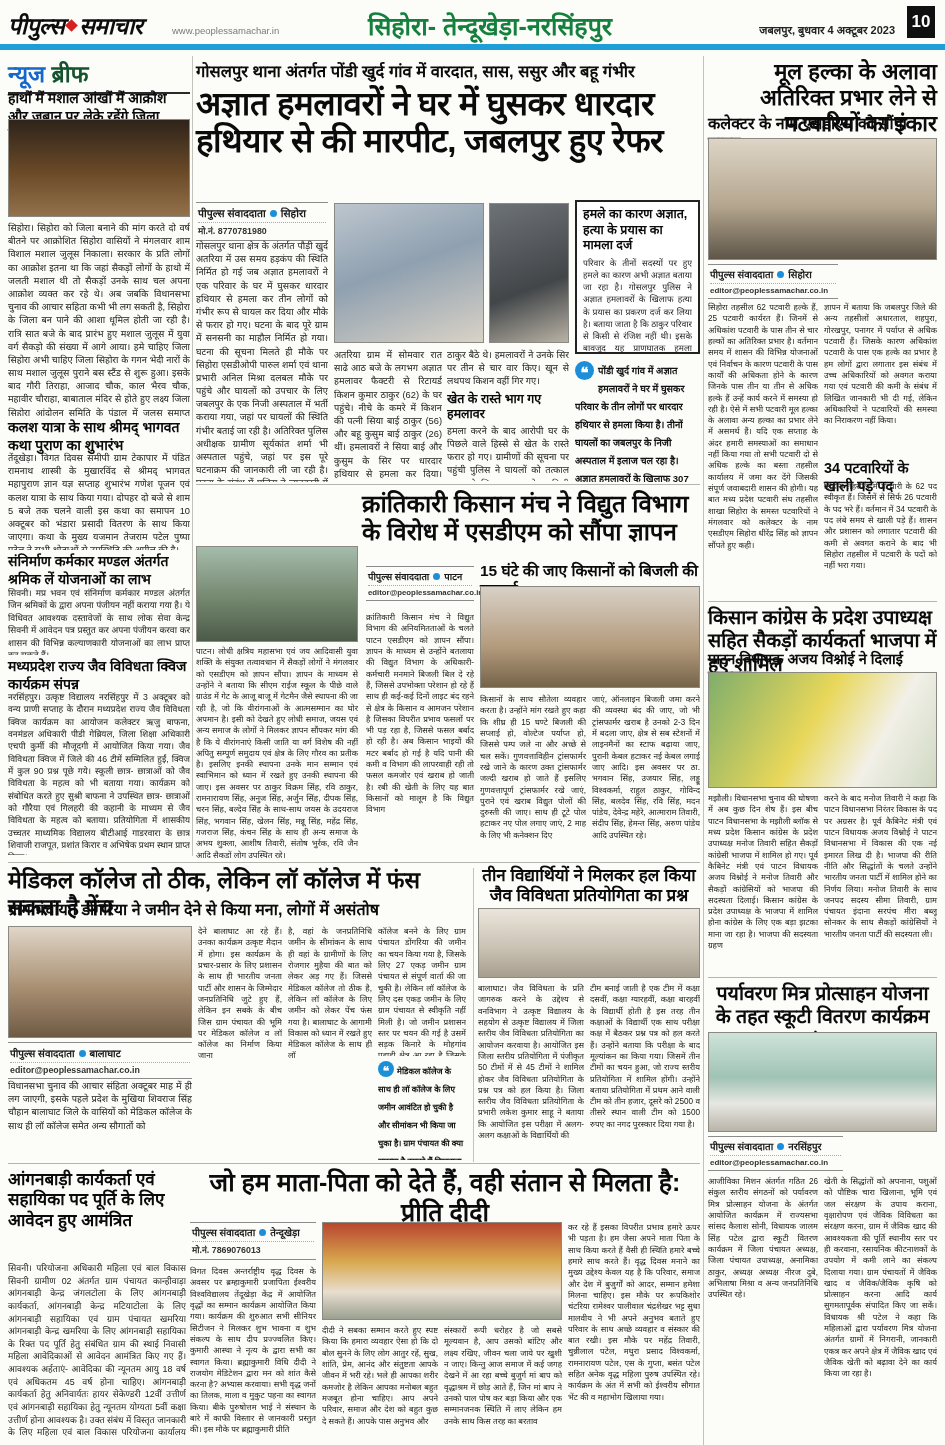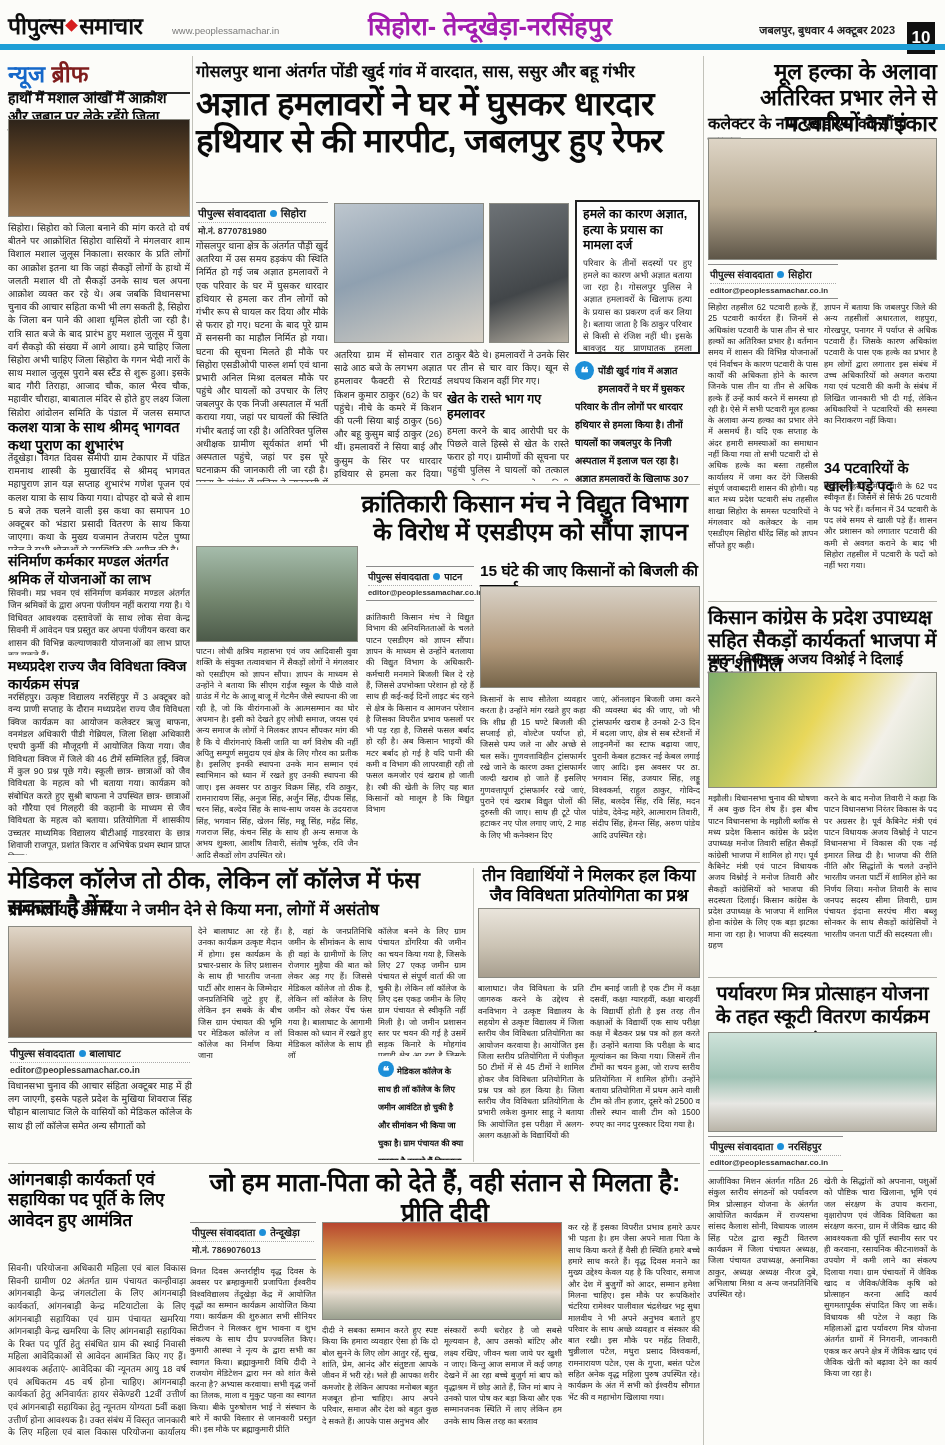--- a/index.html
+++ b/index.html
@@ -35,45 +35,45 @@
   .ph-scooty{background:linear-gradient(180deg,#cfe3da,#9fc3b5 45%,#e7e7e3 72%,#b9b4a8);}
   .vr{width:1px;background:#c2c2ba;}
   .hr{height:1px;background:#b5b5ad;}
   .newsbox{border:2px solid #222;padding:5px 6px;background:#fff;}
   .qicon{width:19px;height:19px;border-radius:50%;background:#1d8fd8;display:inline-block;
          color:#fff;text-align:center;line-height:24px;font-size:15px;font-weight:bold;}
   .qicon::before{content:"\275D";}
   .quote-text{font-weight:bold;font-size:9.6px;line-height:1.4;color:#111;}
   .nb-title{font-weight:bold;font-size:23px;border-bottom:2.5px solid #2a2a2a;padding-bottom:3px;}
   .nb-blue{color:#1668c9;}
-  .nb-red{color:#7f1d1d;}
+  .nb-red{color:#14532d;}
   .masthead{font-weight:bold;font-size:23px;color:#0d0d0d;letter-spacing:-.5px;display:flex;align-items:center;gap:2px;}
   .diamond{width:9px;height:9px;background:#d61f1f;transform:rotate(45deg);display:inline-block;margin:0 1px;}
   .website{font-size:9.5px;color:#7a7a7a;}
-  .edition{font-weight:bold;font-size:25px;color:#a21caf;text-align:center;}
+  .edition{font-weight:bold;font-size:25px;color:#15803d;text-align:center;}
   .dateline{font-weight:bold;font-size:11px;color:#222;}
   .pagenum{background:#101010;color:#fff;font-weight:bold;font-size:17px;text-align:center;line-height:32px;}
   .bluebar{background:#1e9ed6;}
 </style>
 </head>
 <body>
 
 <div id="page">
 
-  <div class="abs" style="left:8px;top:9px;">
+  <div class="abs" style="left:8px;top:9px;font-style:italic;">
     <div class="masthead">
       <span>पीपुल्स</span>
       <span class="diamond"></span>
       <span>समाचार</span>
     </div>
   </div>
   <div class="abs website" style="left:172px;top:25px;">www.peoplessamachar.in</div>
   <div class="abs edition" style="left:300px;top:8px;width:380px;">सिहोरा- तेन्दूखेड़ा-नरसिंहपुर</div>
   <div class="abs dateline" style="right:50px;top:22px;">जबलपुर, बुधवार 4 अक्टूबर 2023</div>
-  <div class="abs pagenum" style="right:10px;top:22px;width:28px;height:32px;">10</div>
+  <div class="abs pagenum" style="right:10px;top:6px;width:28px;height:32px;">10</div>
   <div class="abs bluebar" style="left:0;top:44px;width:945px;height:6px;"></div>
 
   <div class="abs vr" style="left:192px;top:56px;height:800px;"></div>
   <div class="abs vr" style="left:703px;top:56px;height:1389px;"></div>
   <div class="abs vr" style="left:473px;top:868px;height:294px;"></div>
   <div class="abs hr" style="left:196px;top:484px;width:504px;"></div>
   <div class="abs hr" style="left:8px;top:862px;width:692px;"></div>
   <div class="abs hr" style="left:8px;top:1163px;width:692px;"></div>
   <div class="abs hr" style="left:708px;top:601px;width:229px;"></div>
   <div class="abs hr" style="left:708px;top:977px;width:229px;"></div>
@@ -127,21 +127,21 @@
   <div class="abs" style="left:575px;top:360px;width:125px;height:122px;overflow:hidden;">
     <span class="qicon" style="float:left;margin:1px 4px 0 0;"></span>
     <span class="quote-text">पोंडी खुर्द गांव में अज्ञात हमलावरों ने घर में घुसकर परिवार के तीन लोगों पर धारदार हथियार से हमला किया है। तीनों घायलों का जबलपुर के निजी अस्पताल में इलाज चल रहा है। अज्ञात हमलावरों के खिलाफ 307 का प्रकरण दर्ज कर आरोपियों की तलाश की जा रही है।</span>
     
     
   </div>
 
   <div class="abs ph ph-veer" style="left:196px;top:546px;width:162px;height:96px;"></div>
   <div class="abs body-sm just" style="left:196px;top:646px;width:162px;height:212px;">पाटन। लोधी क्षत्रिय महासभा एवं जय आदिवासी युवा शक्ति के संयुक्त तत्वावधान में सैकड़ों लोगों ने मंगलवार को एसडीएम को ज्ञापन सौंपा। ज्ञापन के माध्यम से उन्होंने ने बताया कि सीएम राईज स्कूल के पीछे वाले ग्राउंड में गेट के आजू बाजू में गेटमैन जैसे स्थापना की जा रही है, जो कि वीरांगनाओं के आत्मसम्मान का घोर अपमान है। इसी को देखते हुए लोधी समाज, जयस एवं अन्य समाज के लोगों ने मिलकर ज्ञापन सौंपकर मांग की है कि ये वीरांगनाएं किसी जाति या वर्ग विशेष की नहीं अपितु सम्पूर्ण समुदाय एवं क्षेत्र के लिए गौरव का प्रतीक है। इसलिए इनकी स्थापना उनके मान सम्मान एवं स्वाभिमान को ध्यान में रखते हुए उनकी स्थापना की जाए। इस अवसर पर ठाकुर विक्रम सिंह, रवि ठाकुर, रामनारायण सिंह, अनुज सिंह, अर्जुन सिंह, दीपक सिंह, चरन सिंह, बल्देव सिंह के साथ-साथ जयस के उदयराज सिंह, भगवान सिंह, खेलन सिंह, मन्नू सिंह, महेंद्र सिंह, गजराज सिंह, कंचन सिंह के साथ ही अन्य समाज के अभय शुक्ला, आशीष तिवारी, संतोष भुर्रक, रवि जैन आदि सैकड़ों लोग उपस्थित रहे।</div>
 
-  <div class="abs h-lg" style="left:354px;top:490px;width:334px;text-align:right;">क्रांतिकारी किसान मंच ने विद्युत विभाग के विरोध में एसडीएम को सौंपा ज्ञापन</div>
+  <div class="abs h-lg" style="left:362px;top:490px;width:334px;text-align:left;">क्रांतिकारी किसान मंच ने विद्युत विभाग के विरोध में एसडीएम को सौंपा ज्ञापन</div>
 
   <div class="abs byline" style="left:366px;top:566px;width:108px;">
     <div class="l1" style="font-size:9.5px;">
       <span>पीपुल्स संवाददाता</span>
       <span class="dot"></span>
       <span>पाटन</span>
     </div>
     <div class="l2" style="font-size:7.8px;">editor@peoplessamachar.co.in</div>
   </div>
 

